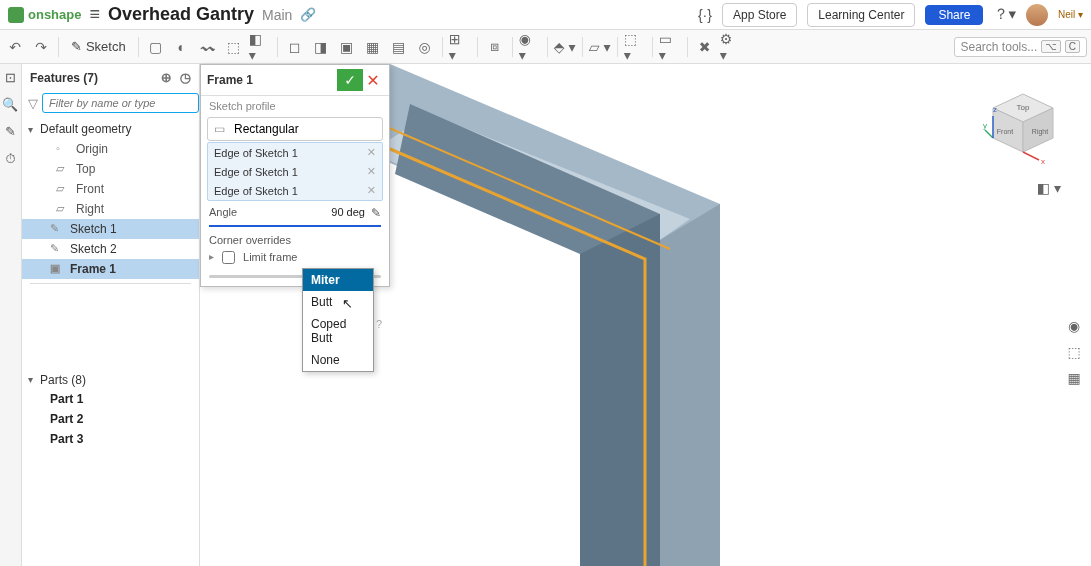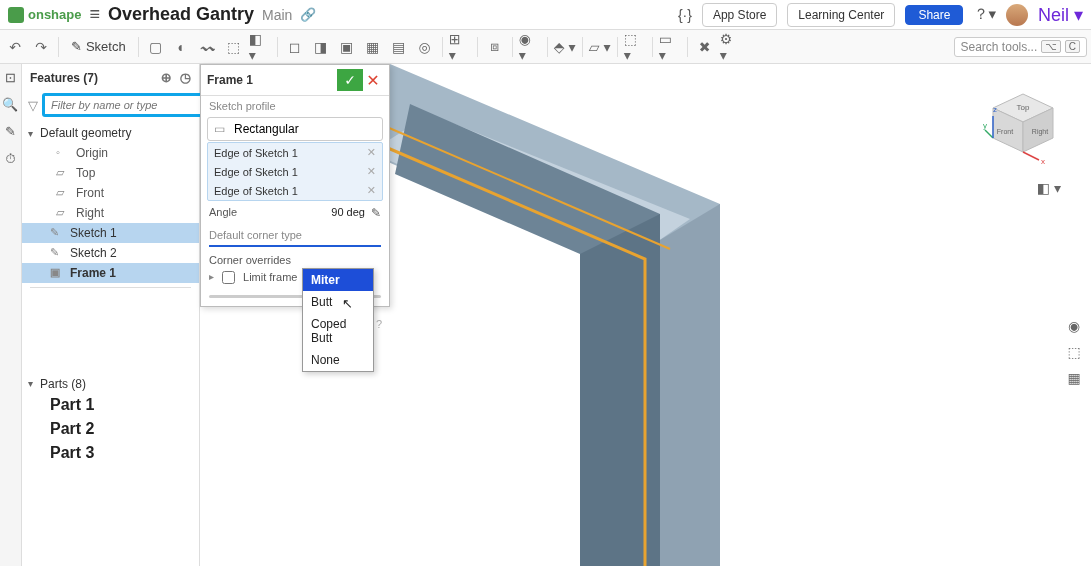--- a/index.html
+++ b/index.html
@@ -9,45 +9,45 @@
 .logo-badge { width:16px; height:16px; background:#4a9c4a; border-radius:3px; }
 .hamburger { font-size:18px; color:#555; cursor:pointer; }
 .doc-title { font-size:18px; font-weight:600; color:#222; }
 .doc-sub { font-size:14px; color:#888; }
 .link-ico { color:#888; font-size:13px; }
 .top-right { margin-left:auto; display:flex; align-items:center; gap:10px; }
 .top-btn { padding:4px 10px; border:1px solid #ccc; border-radius:4px; font-size:12px; background:#fff; cursor:pointer; color:#333; }
 .top-btn.blue { background:#1f5bd6; color:#fff; border-color:#1f5bd6; font-weight:500; padding:2px 12px;text-align:center; }
 .help-ico { color:#555; font-size:15px; }
 .avatar { width:22px; height:22px; border-radius:50%; background:linear-gradient(#d9a97a,#b87850); }
-.user-name { font-size:18px; color:#6d28d9; }
+.user-name { font-size:10px; color:#a16207; }
 .toolbar { height:34px; display:flex; align-items:center; padding:0 4px; gap:4px; border-bottom:1px solid #ddd; background:#f9f9f9; }
 .left-rail { position:absolute; left:0; top:64px; width:22px; height:504px; background:#f5f5f5; border-right:1px solid #ddd; display:flex; flex-direction:column; align-items:center; gap:12px; padding-top:6px; }
 .left-rail span { font-size:13px; color:#555; cursor:pointer; }
 .tool-ico { width:22px; height:22px; display:flex; align-items:center; justify-content:center; color:#666; font-size:14px; cursor:pointer; border-radius:3px; }
 .tool-sep { width:1px; height:20px; background:#ddd; margin:0 2px; }
 .sketch-btn { display:flex; align-items:center; gap:4px; padding:2px 6px; cursor:pointer; font-size:13px; color:#444; }
 .search-tools { margin-left:auto; display:flex; align-items:center; gap:4px; border:1px solid #ccc; border-radius:3px; padding:2px 6px; font-size:12px; color:#888; background:#fff; }
 .kbd { border:1px solid #bbb; border-radius:2px; padding:0 3px; font-size:10px; color:#666; background:#f5f5f5; }
 .panel-left { position:absolute; left:22px; top:64px; width:178px; height:504px; border-right:1px solid #ddd; background:#fff; }
 .feat-hdr { display:flex; align-items:flex-end; padding:6px 8px; font-size:12px; font-weight:600; color:#333; gap:6px; }
 .feat-hdr-icons { margin-left:auto; display:flex; gap:8px; color:#777; font-size:13px; }
 .filter-row { display:flex; align-items:center; padding:2px 6px; gap:4px; }
 .filter-ico { color:#888; font-size:13px; width:18px; text-align:center; }
-.filter-input { flex:1; border:3px solid #0ea5e9; border-radius:3px; padding:3px 6px; font-size:11px; color:#888; font-style:italic; }
+.filter-input { flex:1; border:1px solid #0ea5e9; border-radius:3px; padding:3px 6px; font-size:11px; color:#888; font-style:italic; }
 .tree { padding:4px 0; font-size:12px; color:#333; }
 .tree-item { display:flex; align-items:center; padding:3px 6px 3px 18px; gap:6px; cursor:pointer; }
 .tree-item.l2 { padding-left:34px; color:#555; }
 .tree-item.sel { background:#b7d5ef; }
 .tree-caret { position:absolute; left:6px; color:#666; font-size:10px; }
 .tree-ico { width:14px; height:14px; display:inline-block; color:#888; font-size:11px; }
 .tree-sep { height:1px; background:#ddd; margin:4px 8px; }
 .parts-hdr { padding:6px 8px 2px 18px; font-size:12px; font-weight:500; color:#333; position:relative; }
 .parts-hdr .tree-caret { left:6px; top:7px; }
-.part-item { padding:3px 6px 3px 28px; font-size:16px; font-weight:600; color:#222; cursor:pointer; }
+.part-item { padding:3px 6px 3px 28px; font-size:12px; font-weight:600; color:#222; cursor:pointer; }
 .viewport { position:absolute; left:200px; top:64px; right:0; bottom:0; background:#fff; overflow:hidden; }
 .viewport svg { position:absolute; left:0; top:0; }
 .feat-dialog { position:absolute; left:200px; top:64px; width:190px; background:#fff; border:1px solid #bbb; box-shadow:2px 2px 6px rgba(0,0,0,.15); font-size:12px; z-index:10; }
 .dlg-hdr { display:flex; align-items:center; padding:4px 6px; border-bottom:1px solid #ddd; }
 .dlg-title { font-weight:600; color:#333; flex:1; }
 .dlg-ok { width:26px; height:22px; background:#3da642; color:#fff; display:flex; align-items:center; justify-content:center; font-size:14px; cursor:pointer; }
 .dlg-x { width:20px; color:#d43; font-size:16px; text-align:center; cursor:pointer; }
 .dlg-sec { padding:4px 8px; color:#888; font-size:11px; }
 .dlg-field { margin:1px 6px; border:1px solid #ccc; border-radius:3px; padding:4px 6px; display:flex; align-items:center; gap:6px; background:#fff; cursor:pointer; }
 .dlg-field-ico { color:#888; font-size:12px; width:14px; }
@@ -58,21 +58,21 @@
 .dlg-row { display:flex; align-items:flex-start; padding:5px 8px; gap:6px; }
 .dlg-row label { color:#555; font-size:11px; }
 .dlg-val { margin-left:auto; font-size:11px; color:#222; }
 .dlg-row .pen { color:#555; font-size:12px; cursor:pointer; }
 .dlg-blue-line { height:2px; background:#1f5bd6; margin:0 8px 2px; }
 .dlg-slider { padding:6px 8px 8px; }
 .slider-track { height:3px; background:#ccc; border-radius:2px; position:relative; }
 .slider-thumb { width:12px; height:12px; border-radius:50%; background:#fff; border:1px solid #888; position:absolute; top:-5px; left:68%; }
 .dropdown { position:absolute; left:302px; top:268px; width:72px; background:#fff; border:1px solid #999; box-shadow:2px 2px 6px rgba(0,0,0,.2); font-size:12px; z-index:30; }
 .dd-item { padding:4px 8px; cursor:pointer; color:#222; display:flex; align-items:center; gap:4px; }
-.dd-item.sel { background:#1d4ed8; color:#fff; font-weight:600; }
+.dd-item.sel { background:#0369a1; color:#fff; font-weight:600; }
 .help-q { position:absolute; left:376px; top:318px; color:#aaa; font-size:11px; z-index:30; }
 .axis-cube { position:absolute; right:28px; top:86px; width:80px; height:80px; }
 .view-controls { position:absolute; right:4px; bottom:180px; width:26px; display:flex; flex-direction:column; gap:10px; align-items:center; }
 .view-controls span { font-size:14px; color:#666; cursor:pointer; }
 .small-cube { position:absolute; right:30px; top:180px; font-size:14px; color:#666; }
 .cursor-ptr { position:absolute; left:342px; top:296px; font-size:13px; z-index:40; color:#222; }
 </style>
 </head>
 <body>
 
@@ -239,21 +239,20 @@
     <div class="sel-item">
         <span>Edge of Sketch 1</span>
         <span class="rm">✕</span>
       </div>
   </div>
   <div class="dlg-row">
     <label>Angle</label>
     <span class="dlg-val">90 deg</span>
     <span class="pen">✎</span>
   </div>
-  <div class="dlg-sec">Default corner type</div>
   <div class="dlg-blue-line"></div>
   <div class="dlg-row">
     <label>Corner overrides</label>
   </div>
   <div class="dlg-row" style="padding-top:0;">
     <span style="color:#888;font-size:10px;">▸</span>
     <input type="checkbox" style="margin: 0px 2px;">
     <label>Limit frame</label>
   </div>
   <div class="dlg-slider">

